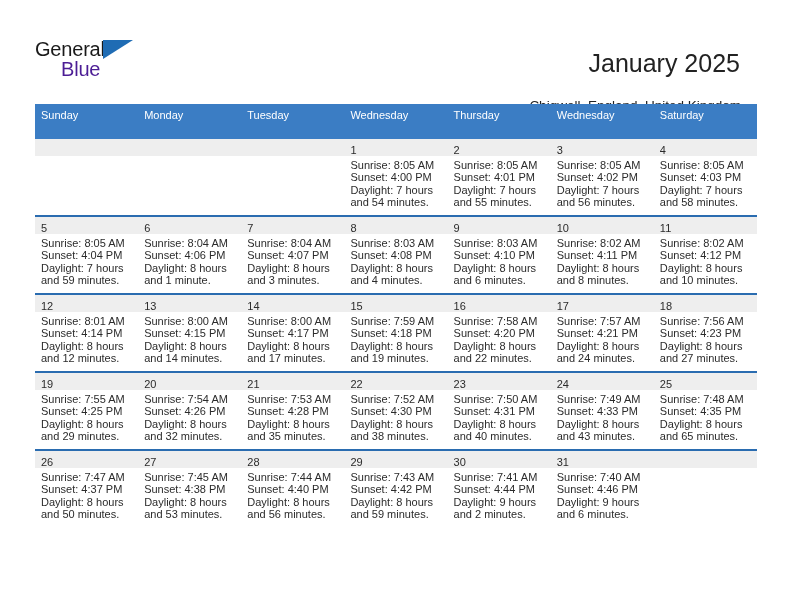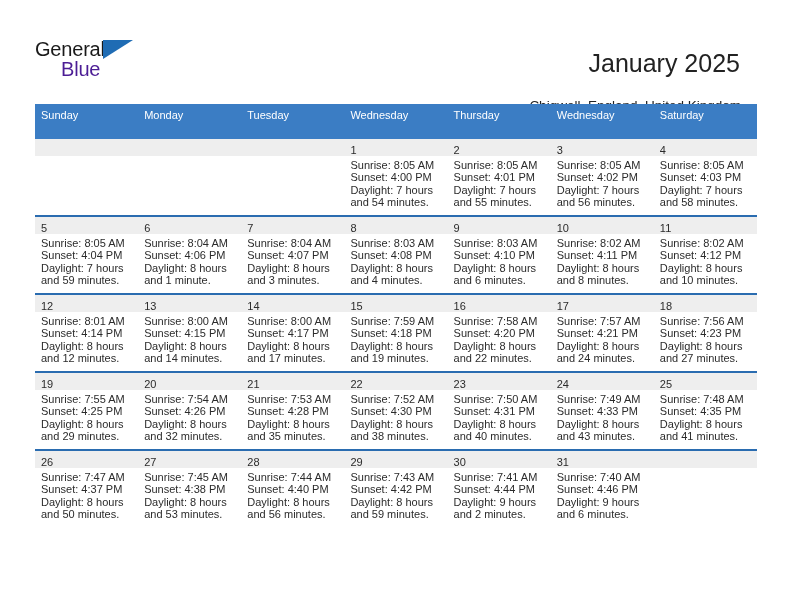--- a/index.html
+++ b/index.html
@@ -483,21 +483,21 @@
               </div>
             </div>
           </td>
         <td>
             <div class="cell">
               <div class="daynum-band"><span class="daynum">25</span></div>
               <div class="info">
                 <div>Sunrise: 7:48 AM</div>
                 <div>Sunset: 4:35 PM</div>
                 <div>Daylight: 8 hours</div>
-                <div>and 41 minutes.</div>
+                <div>and 65 minutes.</div>
               </div>
             </div>
           </td>
       </tr>
 
       <tr>
         <td>
             <div class="cell">
               <div class="daynum-band"><span class="daynum">26</span></div>
               <div class="info">

